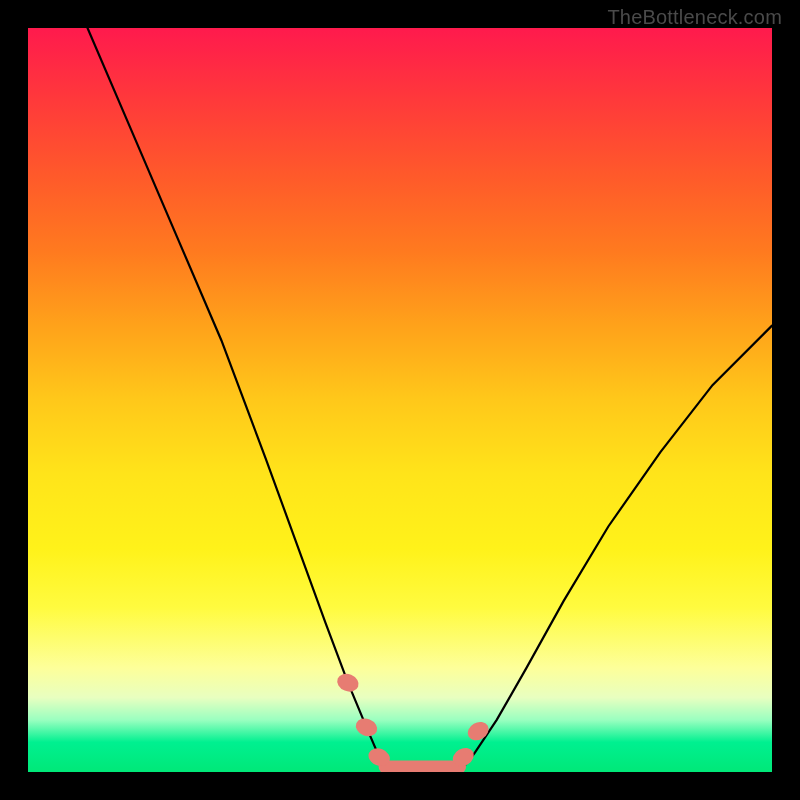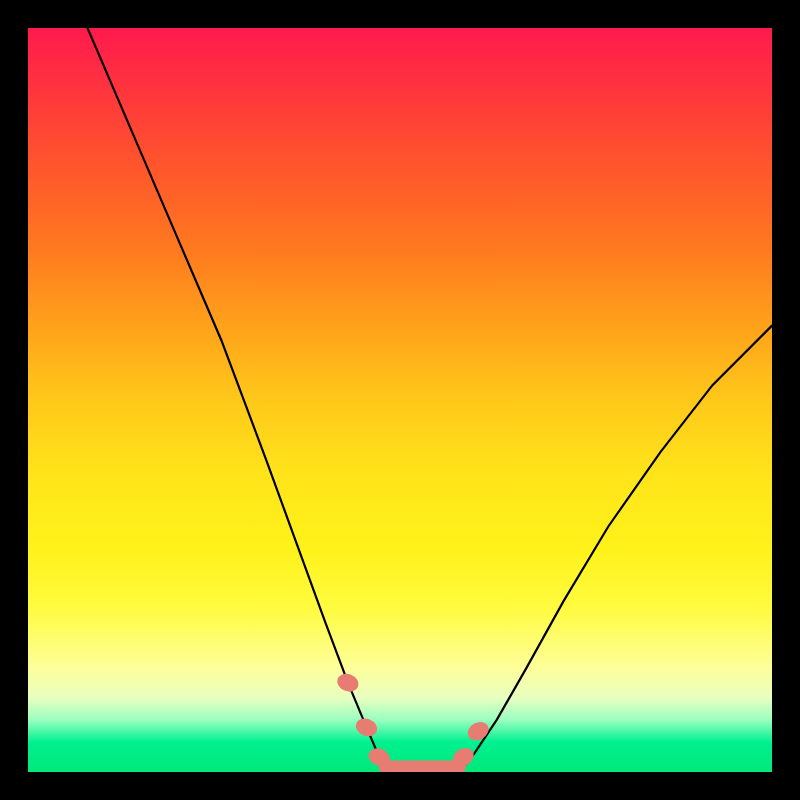--- a/index.html
+++ b/index.html
@@ -78,13 +78,14 @@
         </g>
       <g id="marker-group">
           <ellipse cx="319.92" cy="654.72" rx="8.5" ry="11" transform="rotate(-68 319.92 654.72)" fill="#e77c72"></ellipse>
           <ellipse cx="338.52000000000004" cy="699.36" rx="8.5" ry="11" transform="rotate(-68 338.52000000000004 699.36)" fill="#e77c72"></ellipse>
           <ellipse cx="351.168" cy="729.12" rx="8.5" ry="11" transform="rotate(-68 351.168 729.12)" fill="#e77c72"></ellipse>
           <ellipse cx="435.23999999999995" cy="729.12" rx="8.5" ry="11" transform="rotate(60 435.23999999999995 729.12)" fill="#e77c72"></ellipse>
           <ellipse cx="450.12" cy="703.08" rx="8.5" ry="11" transform="rotate(60 450.12 703.08)" fill="#e77c72"></ellipse>
         </g>
     </svg>
   </div>
+  <div class="attribution">TheBottleneck.com</div>
 </div>
 
 </body></html>

